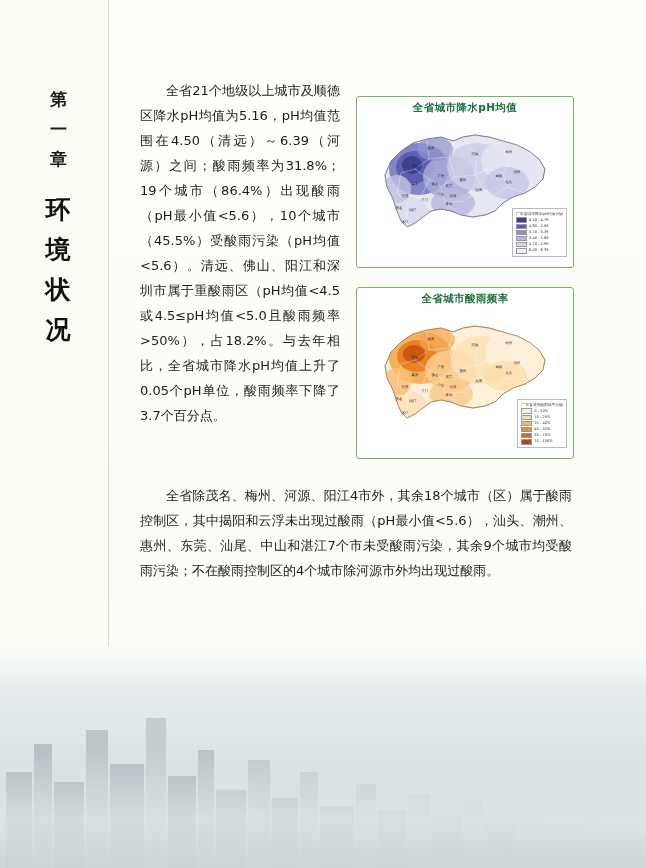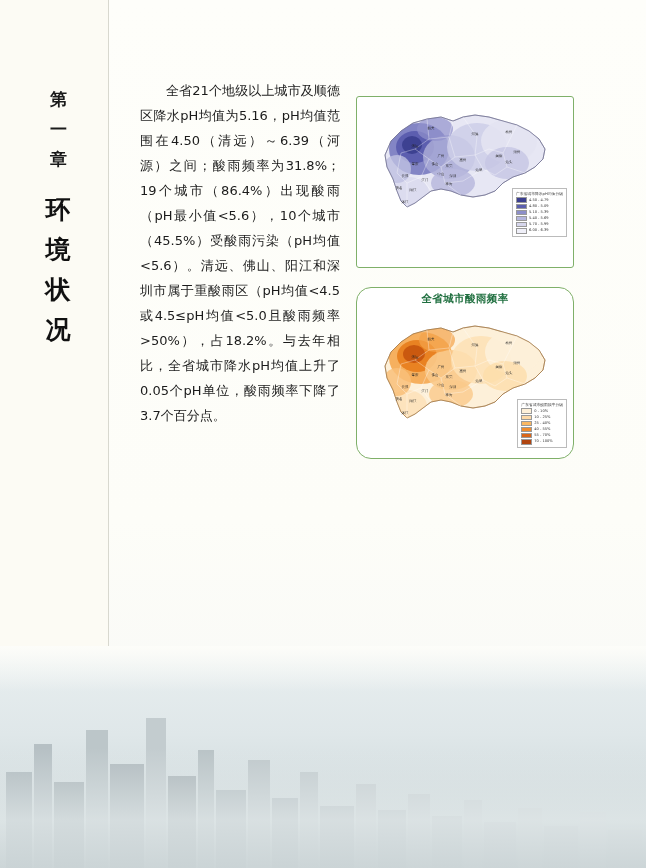--- a/index.html
+++ b/index.html
@@ -117,21 +117,21 @@
 
   
   .figure {
     position: absolute;
     border: 1px solid #7fb069;
     border-radius: 3px;
     background: #ffffff;
     overflow: hidden;
   }
   .figure.fig1 { left: 356px; top: 96px; width: 216px; height: 170px; }
-  .figure.fig2 { left: 356px; top: 287px; width: 216px; height: 170px; border-radius: 15px; }
+  .figure.fig2 { left: 356px; top: 287px; width: 216px; height: 170px; }
   .fig-title {
     text-align: center;
     font-size: 10.5px;
     font-weight: bold;
     color: #1f6f3f;
     padding: 4px 0 2px 0;
     letter-spacing: 0.4px;
     font-family: "DejaVu Sans", sans-serif;
   }
   .fig-canvas {
@@ -207,22 +207,24 @@
     <span>状</span>
     <span>况</span>
   </div>
 
   <div class="page-number">- 6 -</div>
 
   <div class="content">
     <p class="body-text indent">全省21个地级以上城市及顺德区降水pH均值为5.16，pH均值范围在4.50（清远）～6.39（河源）之间；酸雨频率为31.8%；19个城市（86.4%）出现酸雨（pH最小值&lt;5.6），10个城市（45.5%）受酸雨污染（pH均值&lt;5.6）。清远、佛山、阳江和深圳市属于重酸雨区（pH均值&lt;4.5或4.5≤pH均值&lt;5.0且酸雨频率&gt;50%），占18.2%。与去年相比，全省城市降水pH均值上升了0.05个pH单位，酸雨频率下降了3.7个百分点。</p>
   </div>
 
+  <p class="wide-text">全省除茂名、梅州、河源、阳江4市外，其余18个城市（区）属于酸雨控制区，其中揭阳和云浮未出现过酸雨（pH最小值&lt;5.6），汕头、潮州、惠州、东莞、汕尾、中山和湛江7个市未受酸雨污染，其余9个城市均受酸雨污染；不在酸雨控制区的4个城市除河源市外均出现过酸雨。</p>
 
   <div class="figure fig1">
+    <div class="fig-title">全省城市降水pH均值</div>
     <div class="fig-canvas">
       <svg class="map-svg" viewBox="0 0 216 146" preserveAspectRatio="xMidYMid meet">
         <defs>
           <clipPath id="gdclip1">
             <path d="M28,58 L34,44 L44,34 L56,26 L70,22 L84,20 L96,24 L106,20 L118,18 L132,20 L146,24 L160,28 L172,34 L182,42 L188,52 L186,62 L178,70 L168,76 L156,80 L146,86 L138,94 L128,98 L116,100 L104,98 L94,94 L84,92 L74,94 L66,100 L58,106 L50,110 L44,104 L40,94 L36,82 L30,70 Z"></path>
           </clipPath>
         </defs>
 
         <path d="M28,58 L34,44 L44,34 L56,26 L70,22 L84,20 L96,24 L106,20 L118,18 L132,20 L146,24 L160,28 L172,34 L182,42 L188,52 L186,62 L178,70 L168,76 L156,80 L146,86 L138,94 L128,98 L116,100 L104,98 L94,94 L84,92 L74,94 L66,100 L58,106 L50,110 L44,104 L40,94 L36,82 L30,70 Z" fill="#e7e7f4" stroke="#8a8aa8" stroke-width="0.6"></path>
         <g clip-path="url(#gdclip1)">

